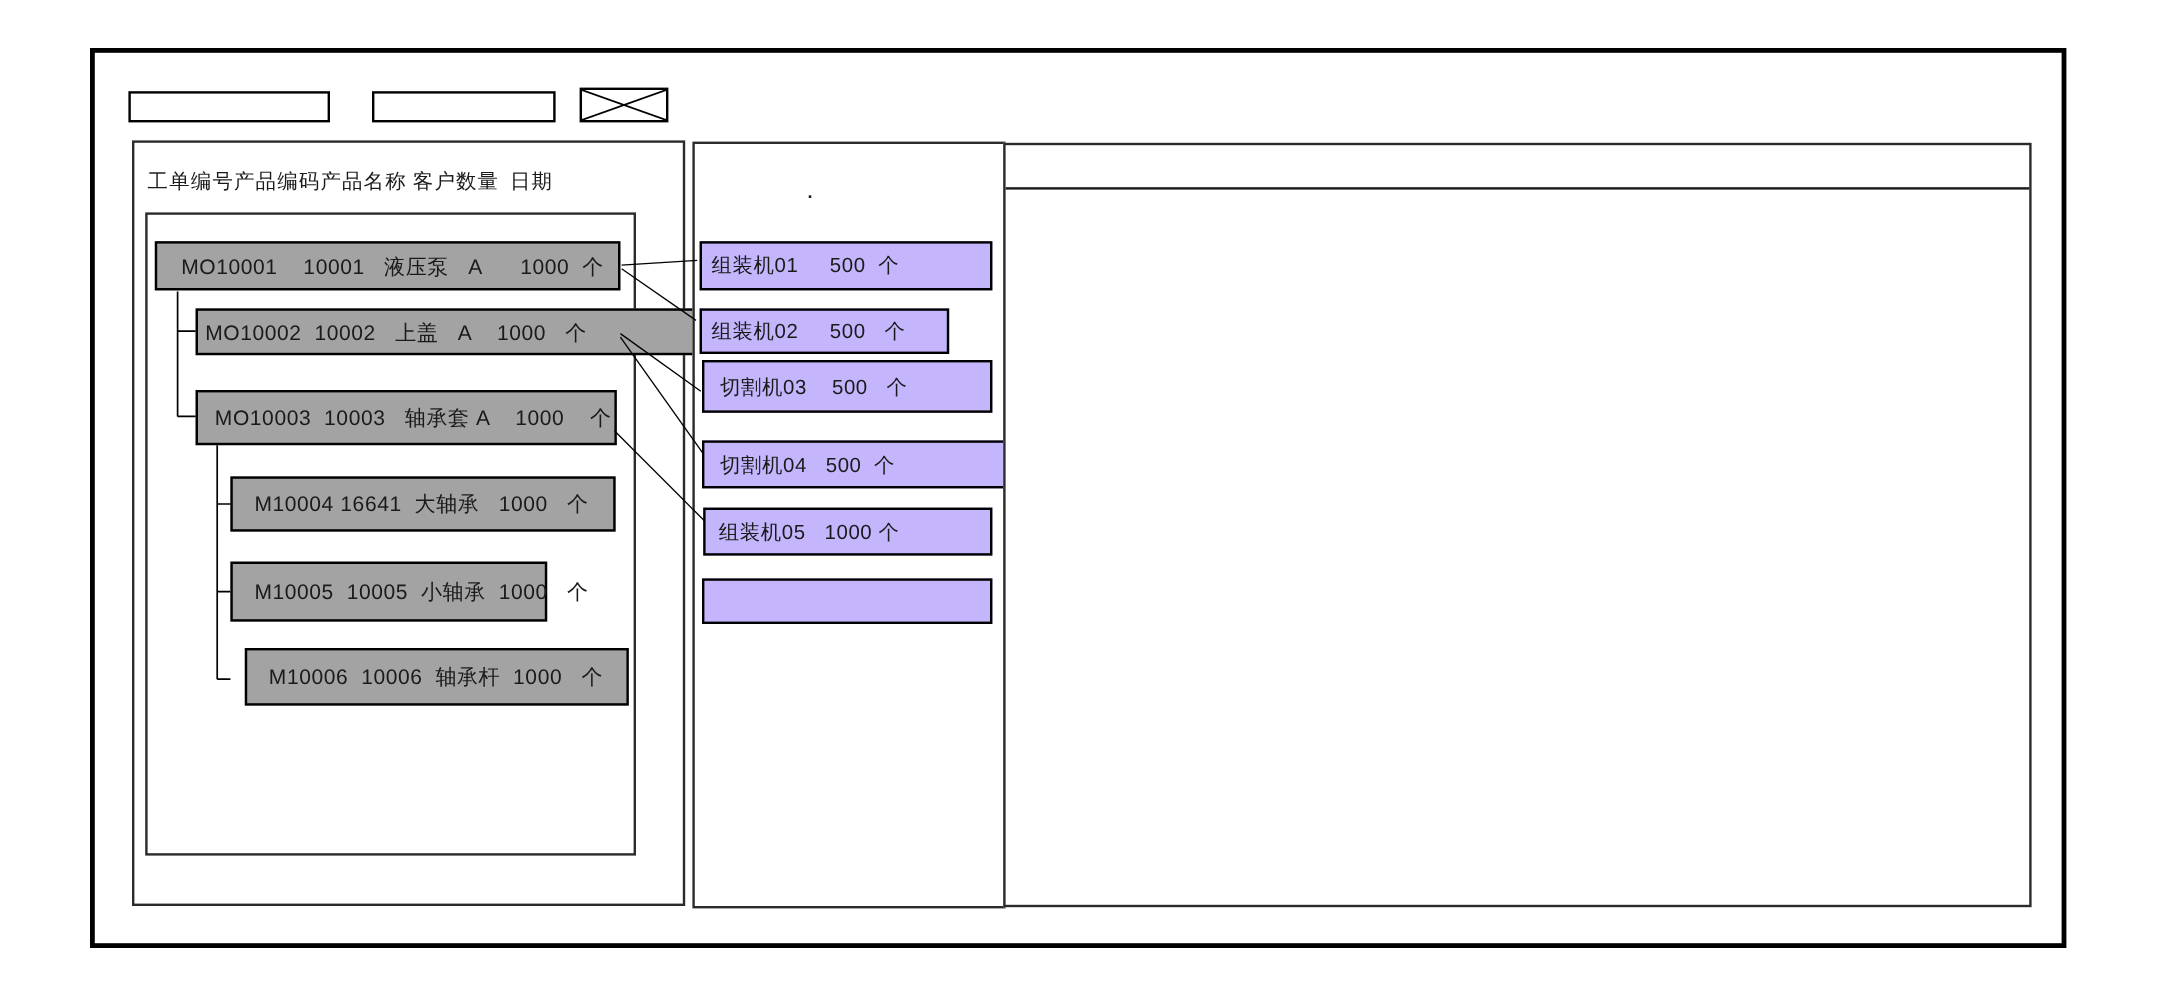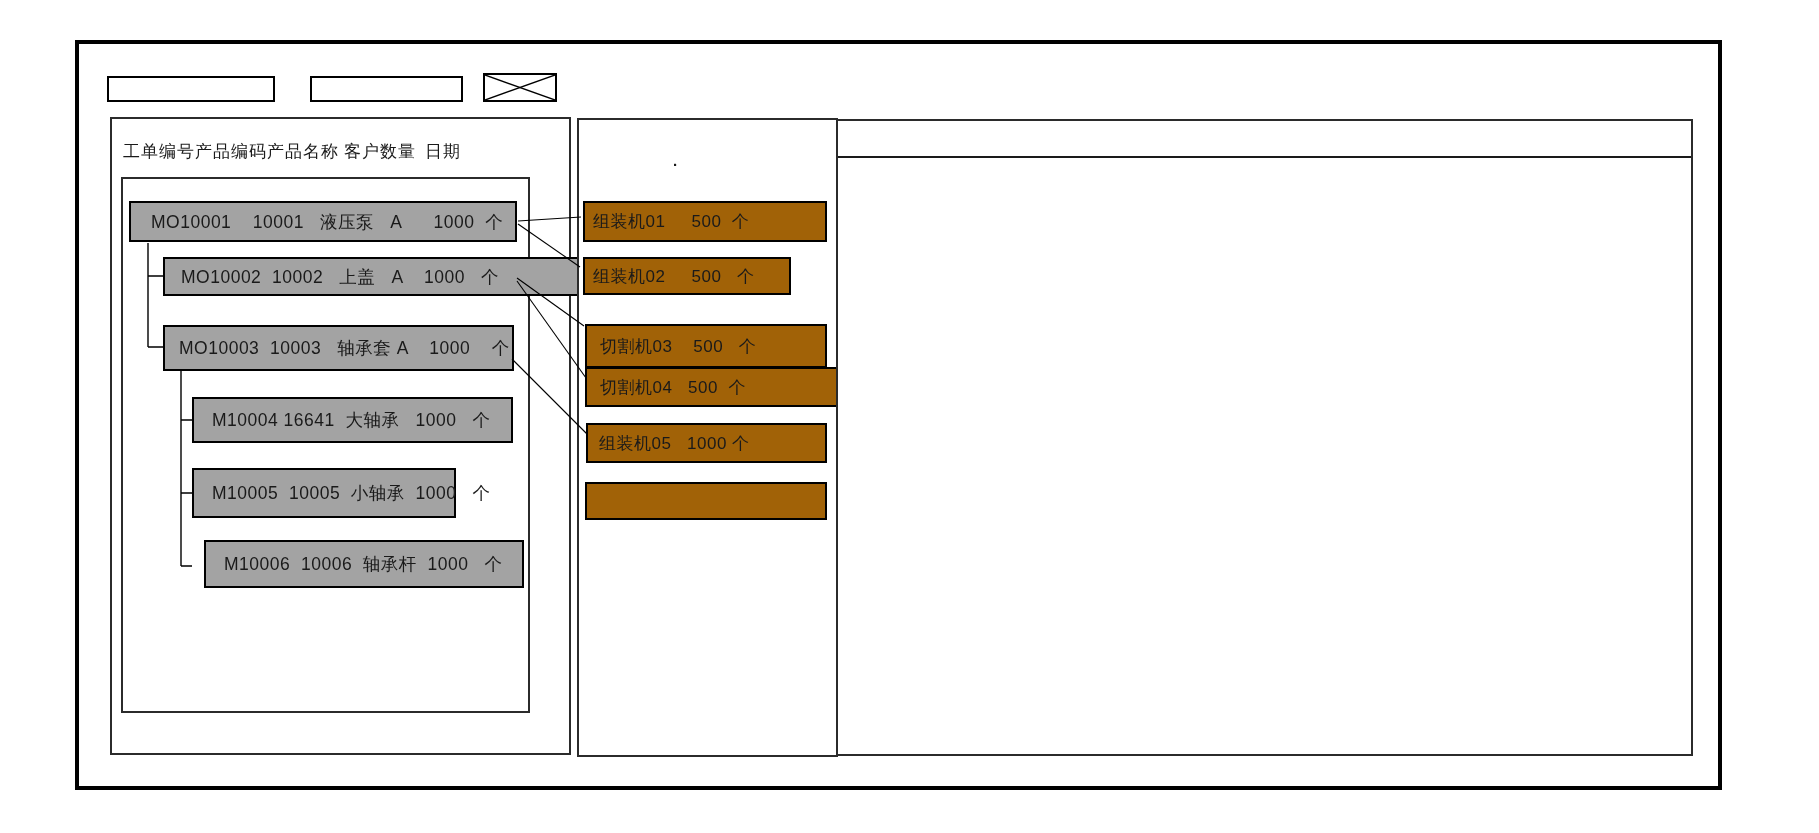--- a/index.html
+++ b/index.html
@@ -24,31 +24,31 @@
   .right-header{position:absolute;left:0;top:0;width:100%;height:37px;border-bottom:2px solid #1a1a1a;box-sizing:border-box;}
   .tree-wrap{left:121px;top:177px;width:409px;height:536px;border:2px solid #2b2b2b;}
   
   .cols{left:123px;top:140px;display:flex;gap:0;font-size:17px;letter-spacing:1px;white-space:nowrap;}
   .cols .c3{margin-left:5px;}
   .cols .c5{margin-left:9px;}
   
   .obox{border:2px solid #000;background:#a3a3a3;display:flex;align-items:center;
         font-size:17.5px;white-space:pre;letter-spacing:.5px;}
   .ob1{left:129px;top:201px;width:388px;height:41px;padding-left:20px;}
-  .ob2{left:163px;top:257px;width:423px;height:39px;padding-left:16px;}
+  .ob2{left:163px;top:257px;width:423px;height:39px;padding-left:6px;}
   .ob3{left:163px;top:325px;width:351px;height:46px;padding-left:14px;}
   .ob4{left:192px;top:397px;width:321px;height:46px;padding-left:18px;}
   .ob5{left:192px;top:468px;width:264px;height:50px;padding-left:18px;}
   .ob6{left:204px;top:540px;width:320px;height:48px;padding-left:18px;}
   
-  .mbox{border:2px solid #000;background:#a16207;display:flex;align-items:center;
+  .mbox{border:2px solid #000;background:#c4b5fd;display:flex;align-items:center;
         font-size:17px;white-space:pre;letter-spacing:.5px;}
   .mb1{left:583px;top:201px;width:244px;height:41px;padding-left:8px;}
   .mb2{left:583px;top:257px;width:208px;height:38px;padding-left:8px;}
-  .mb3{left:585px;top:324px;width:242px;height:44px;padding-left:13px;}
+  .mb3{left:585px;top:300px;width:242px;height:44px;padding-left:13px;}
   .mb4{left:585px;top:367px;width:290px;height:40px;padding-left:13px;text-align:right;}
   .mb5{left:586px;top:423px;width:241px;height:40px;padding-left:11px;}
   .mb6{left:585px;top:482px;width:242px;height:38px;}
   .dot{left:673px;top:152px;font-size:15px;font-weight:bold;}
   
   .overlay{left:0;top:0;width:1819px;height:833px;pointer-events:none;}
 </style>
 </head>
 <body>
 

